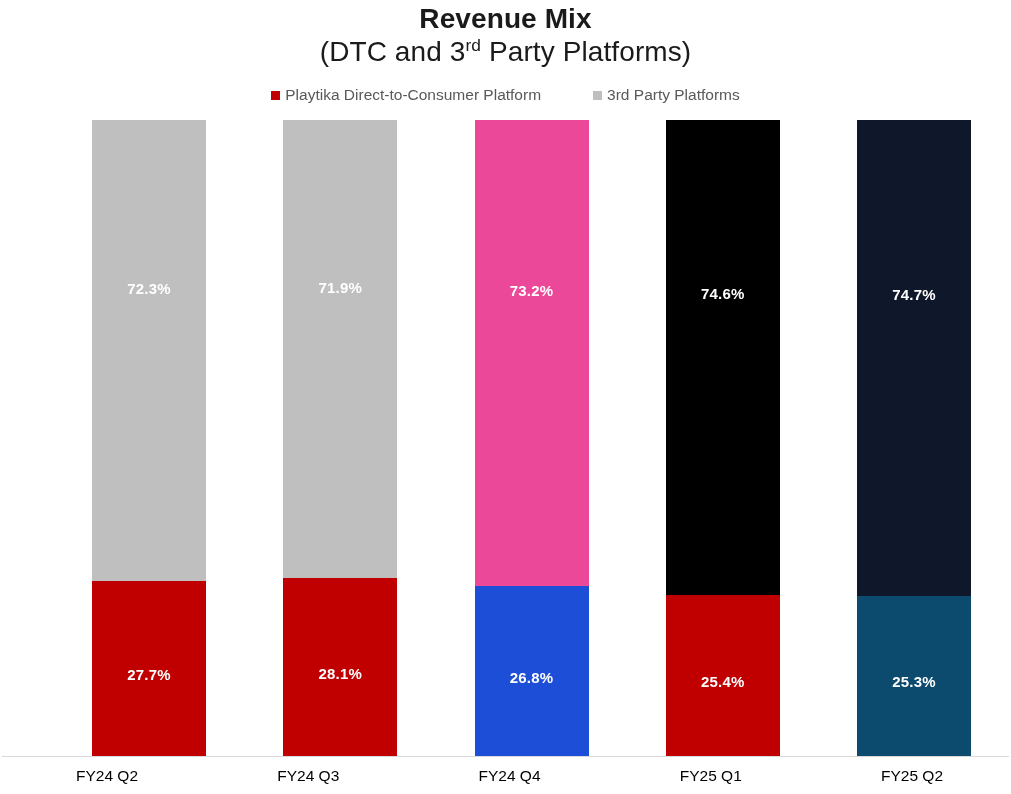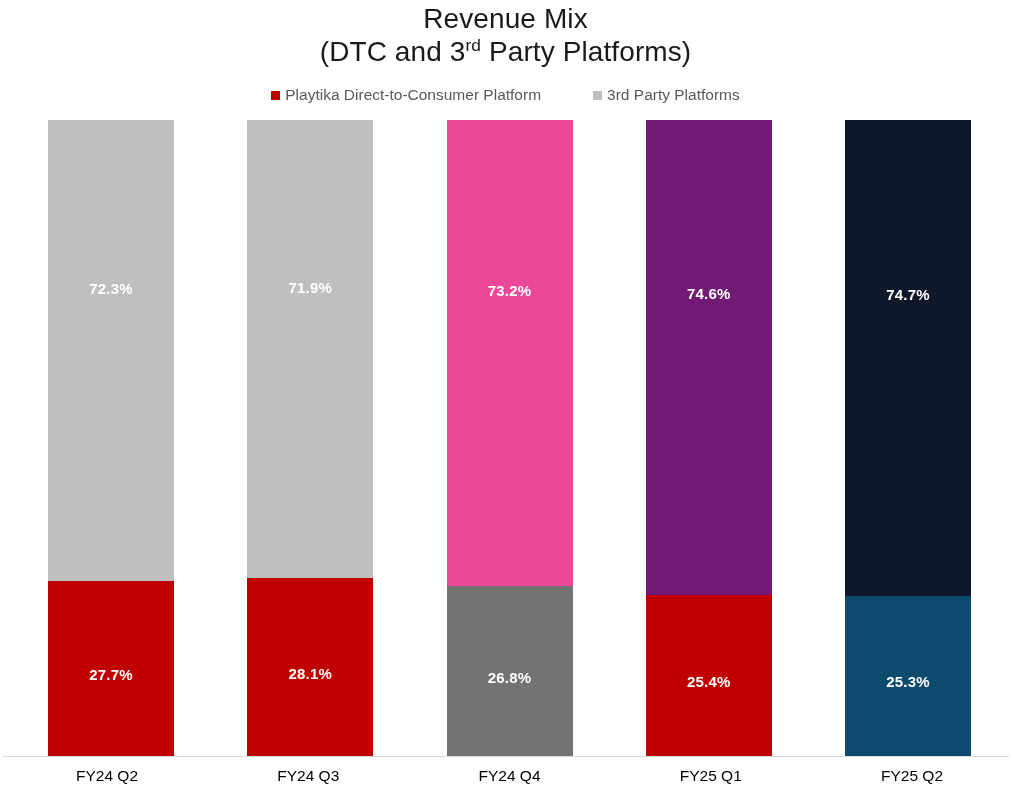--- a/index.html
+++ b/index.html
@@ -24,21 +24,21 @@
   }
 
   
   .title-block {
     margin-top: 2px;
     text-align: center;
     line-height: 1.18;
   }
   .chart-title {
     font-size: 28px;
-    font-weight: 400;
+    font-weight: 700;
     color: #1a1a1a;
     letter-spacing: 0.1px;
   }
   .chart-subtitle {
     font-size: 28px;
     font-weight: 400;
     color: #1a1a1a;
     letter-spacing: 0.1px;
   }
   .sup-ord {
@@ -85,24 +85,25 @@
     position: absolute;
     left: 0;
     right: 0;
     top: 14px;
     bottom: 37px;
     display: flex;
     justify-content: space-between;
     align-items: stretch;
   }
   .bar-col {
-    width: 126px;
+    width: 114px;
     display: flex;
     flex-direction: column;
     position: relative;
+    margin-left: 44px;
   }
   .seg {
     position: relative;
     display: flex;
     align-items: center;
     justify-content: center;
     overflow: hidden;
   }
   .seg-label {
     font-size: 15px;
@@ -192,27 +193,27 @@
         </div>
         <div class="seg seg-dtc" style="flex:28.1;background:#c00000">
           <span class="seg-label">28.1%</span>
         </div>
       </div>
 
       <div class="bar-col">
         <div class="seg seg-third" style="flex: 73.2 1 0%; background: #ec4899;">
           <span class="seg-label">73.2%</span>
         </div>
-        <div class="seg seg-dtc" style="flex:26.8;background:#737373">
+        <div class="seg seg-dtc" style="flex:26.8;background:#1d4ed8">
           <span class="seg-label">26.8%</span>
         </div>
       </div>
 
       <div class="bar-col">
-        <div class="seg seg-third" style="flex: 74.6 1 0%; background: #701a75;">
+        <div class="seg seg-third" style="flex: 74.6 1 0%; background: #000000;">
           <span class="seg-label">74.6%</span>
         </div>
         <div class="seg seg-dtc" style="flex:25.4;background:#c00000">
           <span class="seg-label">25.4%</span>
         </div>
       </div>
 
       <div class="bar-col">
         <div class="seg seg-third" style="flex: 74.7 1 0%; background: #0f172a;">
           <span class="seg-label">74.7%</span>

